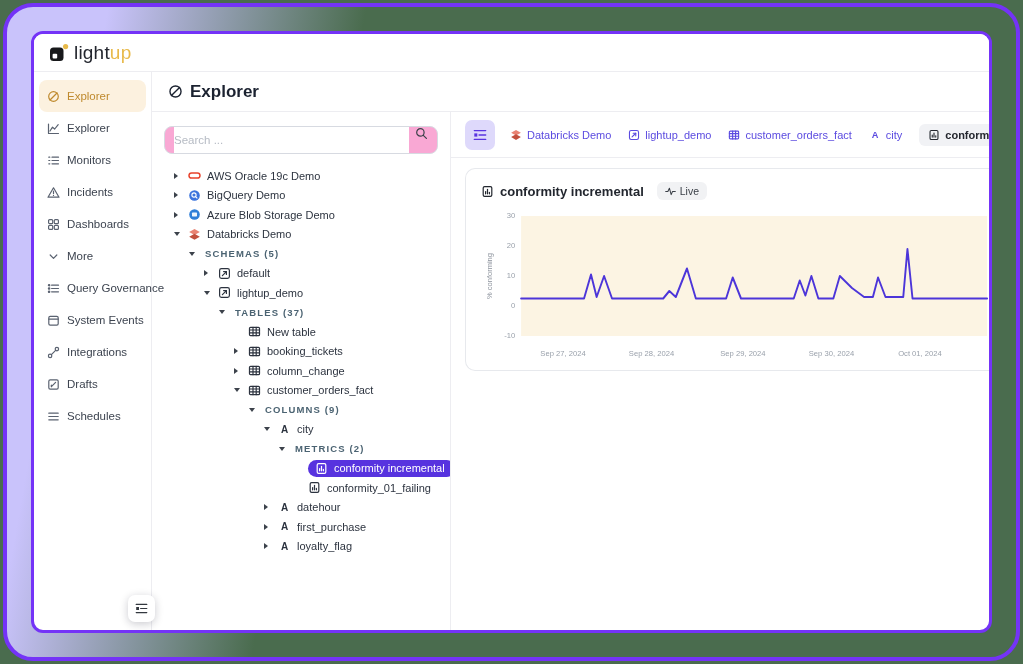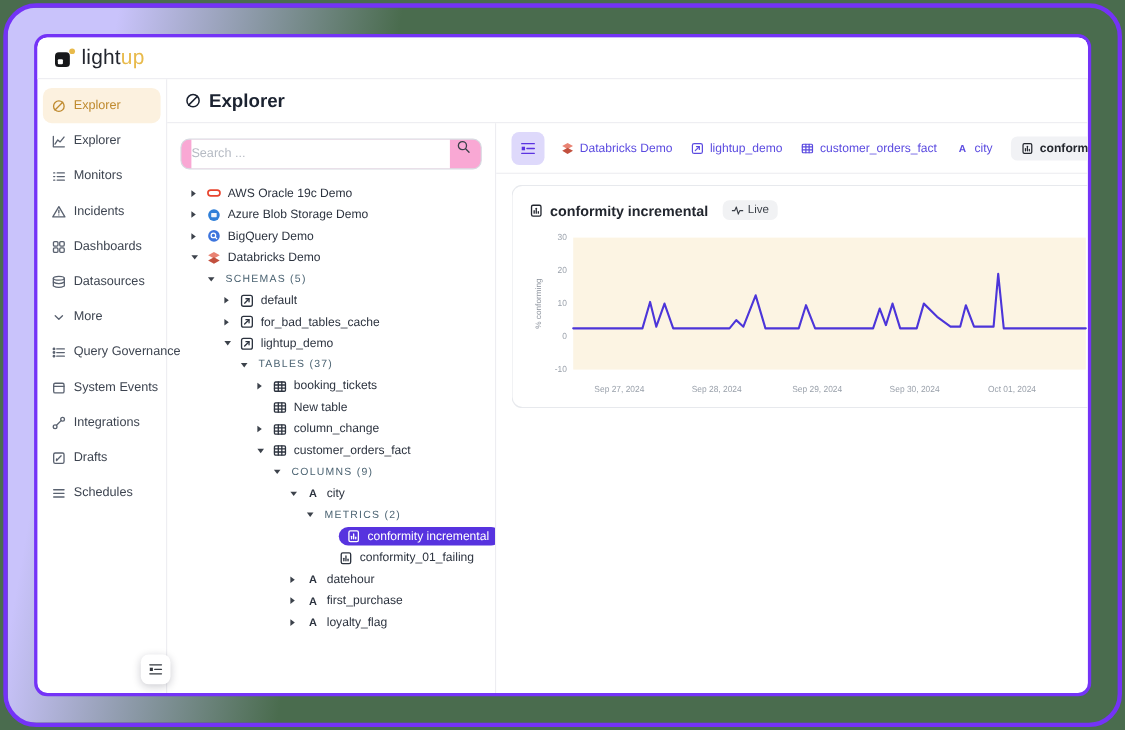--- a/index.html
+++ b/index.html
@@ -35,21 +35,21 @@
   .tree-panel { width:299px; flex:none; border-right:1px solid #ededf1; padding:14px 12px 0 12px; overflow:hidden; }
   .search-box { height:28px; border:1px solid #d7dae1; border-radius:8px; display:flex; 
     padding:0 9px; gap:6px; background:#f9a8d4; }
   .search-box input { border:none; outline:none; flex:1; font-size:11.5px; color:#333; min-width:0;
     font-family:"Liberation Sans", sans-serif; }
   .search-box input::placeholder { color:#b6bbc4; }
   .search-box .ic { width:13px; height:13px; color:#3b4049; }
   .tree { margin-top:12px; }
   .trow { height:19.5px; display:flex; align-items:center; font-size:11px; color:#2c333f; cursor:pointer; white-space:nowrap; }
   .trow .lbl { margin-left:6px; }
-  .glabel { margin-left:2px; font-size:9.5px; font-weight:normal; letter-spacing:.12em; color:#4b6372; }
+  .glabel { margin-left:2px; font-size:9.5px; font-weight:bold; letter-spacing:.12em; color:#4b6372; }
   .cwrap { width:14px; flex:none; display:flex; align-items:center; justify-content:flex-start; }
   .cr { width:0; height:0; border-left:4.5px solid #3c424b; border-top:3.5px solid transparent; border-bottom:3.5px solid transparent; }
   .cd { width:0; height:0; border-top:4.5px solid #3c424b; border-left:3.5px solid transparent; border-right:3.5px solid transparent; }
   .tpill { display:flex; align-items:center; background:#5733df; color:#fff; border-radius:10px;
     padding:2px 10px 2px 7px; }
   .tpill .lbl { color:#fff; }
   .ic { width:13px; height:13px; flex:none; display:block; }
   
   .right-panel { flex:1; display:flex; flex-direction:column; min-width:0; overflow:hidden; }
   .toolbar { height:46px; flex:none; display:flex; align-items:center; gap:15px; padding:0 14px;
@@ -144,30 +144,20 @@
                 <svg class="ic" viewBox="0 0 13 13">
                   <g stroke="currentColor" fill="none" stroke-width="1.2" stroke-linecap="round" stroke-linejoin="round">
                     <rect x="1.6" y="1.6" width="4.1" height="4.1" rx="1"></rect>
                     <rect x="7.3" y="1.6" width="4.1" height="4.1" rx="1"></rect>
                     <rect x="1.6" y="7.3" width="4.1" height="4.1" rx="1"></rect>
                     <rect x="7.3" y="7.3" width="4.1" height="4.1" rx="1"></rect>
                   </g>
                 </svg>
                 <span>Dashboards</span>
               </div>
-              <div class="sitem">
-                <svg class="ic" viewBox="0 0 13 13">
-                  <g stroke="currentColor" fill="none" stroke-width="1.2" stroke-linecap="round" stroke-linejoin="round">
-                    <ellipse cx="6.5" cy="3" rx="5" ry="1.7"></ellipse>
-                    <path d="M1.5 3 V10 Q6.5 12.6 11.5 10 V3"></path>
-                    <path d="M1.5 6.5 Q6.5 9.1 11.5 6.5"></path>
-                  </g>
-                </svg>
-                <span>Datasources</span>
-              </div>
             </div>
           <div id="sidebar-more-row">
               <div class="sitem">
                 <svg class="ic" viewBox="0 0 13 13">
                   <g stroke="currentColor" fill="none" stroke-width="1.2" stroke-linecap="round" stroke-linejoin="round">
                     <polyline points="3.2,5 6.5,8.3 9.8,5"></polyline>
                   </g>
                 </svg>
                 <span>More</span>
               </div>
@@ -263,41 +253,41 @@
                       <rect x="1" y="3.9" width="11" height="5.2" rx="2.6" fill="none" stroke="#e8442e" stroke-width="1.5"></rect>
                     </svg>
                     <span class="lbl">AWS Oracle 19c Demo</span>
                   </div>
                   <div class="trow" style="padding-left:10px">
                     <span class="cwrap">
                       <span class="cr"></span>
                     </span>
                     <svg class="ic" viewBox="0 0 13 13">
                       <g>
-                        <circle cx="6.5" cy="6.5" r="5.3" fill="#2f7fd8"></circle>
-                        <rect x="4" y="4.6" width="5" height="3.8" rx=".6" fill="#ffffff" opacity=".92"></rect>
-                      </g>
-                    </svg>
-                    <span class="lbl">Azure Blob Storage Demo</span>
-                  </div>
-                  <div class="trow" style="padding-left:10px">
-                    <span class="cwrap">
-                      <span class="cr"></span>
-                    </span>
-                    <svg class="ic" viewBox="0 0 13 13">
-                      <g>
                         <circle cx="6.5" cy="6.5" r="5.3" fill="#3c74dd"></circle>
                         <circle cx="6" cy="6" r="2.1" fill="none" stroke="#fff" stroke-width="1.1"></circle>
                         <line x1="7.6" y1="7.6" x2="9.3" y2="9.3" stroke="#fff" stroke-width="1.1"></line>
                       </g>
                     </svg>
                     <span class="lbl">BigQuery Demo</span>
                   </div>
                   <div class="trow" style="padding-left:10px">
                     <span class="cwrap">
+                      <span class="cr"></span>
+                    </span>
+                    <svg class="ic" viewBox="0 0 13 13">
+                      <g>
+                        <circle cx="6.5" cy="6.5" r="5.3" fill="#2f7fd8"></circle>
+                        <rect x="4" y="4.6" width="5" height="3.8" rx=".6" fill="#ffffff" opacity=".92"></rect>
+                      </g>
+                    </svg>
+                    <span class="lbl">Azure Blob Storage Demo</span>
+                  </div>
+                  <div class="trow" style="padding-left:10px">
+                    <span class="cwrap">
                       <span class="cd"></span>
                     </span>
                     <svg class="ic" viewBox="0 0 13 13">
                       <g>
                         <polygon points="6.5,1 11.8,4 6.5,7 1.2,4" fill="#e98373"></polygon>
                         <polygon points="6.5,5.8 11.8,8.8 6.5,11.8 1.2,8.8" fill="#c2503e"></polygon>
                       </g>
                     </svg>
                     <span class="lbl">Databricks Demo</span>
                   </div>
@@ -315,77 +305,64 @@
                       <g stroke="currentColor" fill="none" stroke-width="1.2" stroke-linecap="round" stroke-linejoin="round">
                         <rect x="1.6" y="1.6" width="9.8" height="9.8" rx="1.8"></rect>
                         <line x1="4.4" y1="8.6" x2="8.4" y2="4.6"></line>
                         <polyline points="5.6,4.6 8.4,4.6 8.4,7.4"></polyline>
                       </g>
                     </svg>
                     <span class="lbl">default</span>
                   </div>
                   <div class="trow" style="padding-left:40px">
                     <span class="cwrap">
-                      <span class="cr"></span>
+                      <span class="cd"></span>
                     </span>
                     <svg class="ic" viewBox="0 0 13 13">
                       <g stroke="currentColor" fill="none" stroke-width="1.2" stroke-linecap="round" stroke-linejoin="round">
                         <rect x="1.6" y="1.6" width="9.8" height="9.8" rx="1.8"></rect>
                         <line x1="4.4" y1="8.6" x2="8.4" y2="4.6"></line>
                         <polyline points="5.6,4.6 8.4,4.6 8.4,7.4"></polyline>
                       </g>
                     </svg>
-                    <span class="lbl">for_bad_tables_cache</span>
-                  </div>
-                  <div class="trow" style="padding-left:40px">
-                    <span class="cwrap">
-                      <span class="cd"></span>
-                    </span>
-                    <svg class="ic" viewBox="0 0 13 13">
-                      <g stroke="currentColor" fill="none" stroke-width="1.2" stroke-linecap="round" stroke-linejoin="round">
-                        <rect x="1.6" y="1.6" width="9.8" height="9.8" rx="1.8"></rect>
-                        <line x1="4.4" y1="8.6" x2="8.4" y2="4.6"></line>
-                        <polyline points="5.6,4.6 8.4,4.6 8.4,7.4"></polyline>
-                      </g>
-                    </svg>
                     <span class="lbl">lightup_demo</span>
                   </div>
                   <div class="trow" style="padding-left:55px">
                     <span class="cwrap">
                       <span class="cd"></span>
                     </span>
                     <span class="glabel">TABLES (37)</span>
                   </div>
                   <div class="trow" style="padding-left:70px">
-                    <span class="cwrap">
-                      <span class="cr"></span>
-                    </span>
+                    <span class="cwrap"></span>
                     <svg class="ic" viewBox="0 0 13 13">
                       <g stroke="currentColor" fill="none" stroke-width="1.2" stroke-linecap="round" stroke-linejoin="round">
                         <rect x="1.5" y="2.3" width="10" height="8.4" rx="1"></rect>
                         <line x1="5" y1="2.3" x2="5" y2="10.7"></line>
                         <line x1="8.2" y1="2.3" x2="8.2" y2="10.7"></line>
                         <line x1="1.5" y1="5" x2="11.5" y2="5"></line>
                         <line x1="1.5" y1="7.9" x2="11.5" y2="7.9"></line>
                       </g>
                     </svg>
-                    <span class="lbl">booking_tickets</span>
+                    <span class="lbl">New table</span>
                   </div>
                   <div class="trow" style="padding-left:70px">
-                    <span class="cwrap"></span>
+                    <span class="cwrap">
+                      <span class="cr"></span>
+                    </span>
                     <svg class="ic" viewBox="0 0 13 13">
                       <g stroke="currentColor" fill="none" stroke-width="1.2" stroke-linecap="round" stroke-linejoin="round">
                         <rect x="1.5" y="2.3" width="10" height="8.4" rx="1"></rect>
                         <line x1="5" y1="2.3" x2="5" y2="10.7"></line>
                         <line x1="8.2" y1="2.3" x2="8.2" y2="10.7"></line>
                         <line x1="1.5" y1="5" x2="11.5" y2="5"></line>
                         <line x1="1.5" y1="7.9" x2="11.5" y2="7.9"></line>
                       </g>
                     </svg>
-                    <span class="lbl">New table</span>
+                    <span class="lbl">booking_tickets</span>
                   </div>
                   <div class="trow" style="padding-left:70px">
                     <span class="cwrap">
                       <span class="cr"></span>
                     </span>
                     <svg class="ic" viewBox="0 0 13 13">
                       <g stroke="currentColor" fill="none" stroke-width="1.2" stroke-linecap="round" stroke-linejoin="round">
                         <rect x="1.5" y="2.3" width="10" height="8.4" rx="1"></rect>
                         <line x1="5" y1="2.3" x2="5" y2="10.7"></line>
                         <line x1="8.2" y1="2.3" x2="8.2" y2="10.7"></line>

